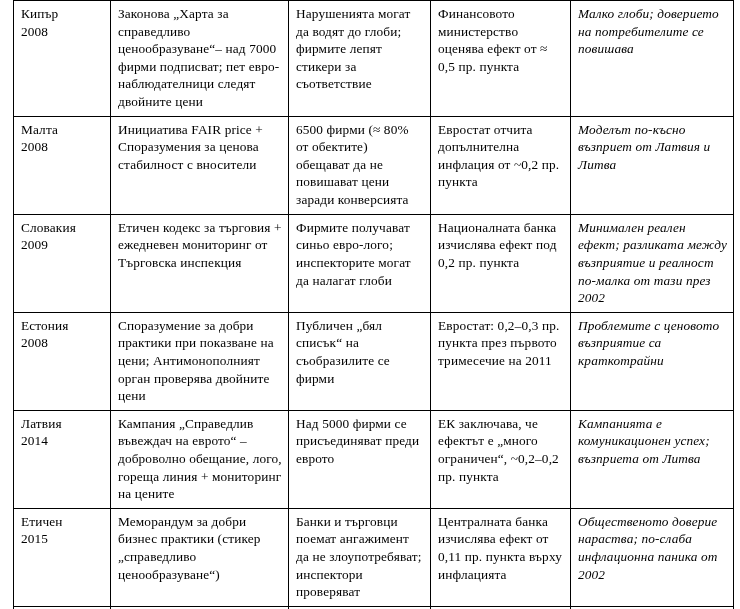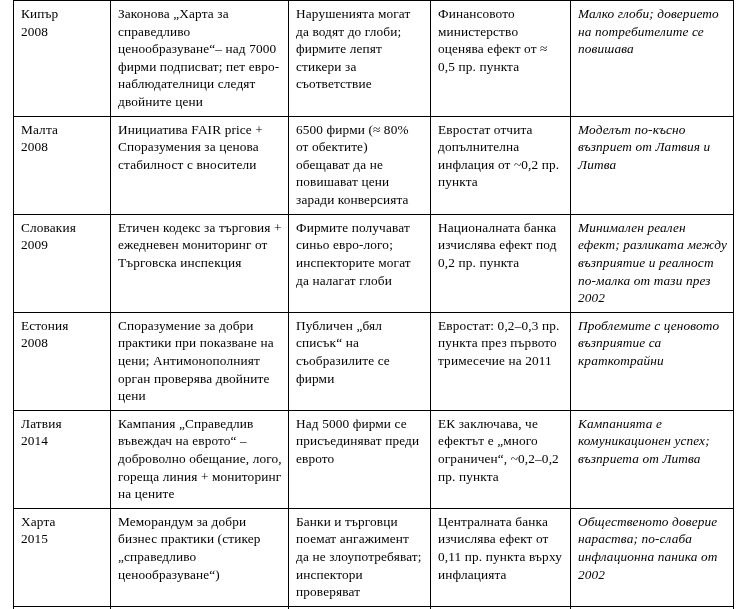--- a/index.html
+++ b/index.html
@@ -165,21 +165,21 @@
         <td>
           <span class="cell-text">ЕК заключава, че ефектът е „много ограничен“, ~0,2–0,2 пр. пункта</span>
         </td>
         <td>
           <span class="cell-text">Кампанията е комуникационен успех; възприета от Литва</span>
         </td>
       </tr>
 
       <tr>
         <td>
-          <span class="country-name">Харта</span>
+          <span class="country-name">Етичен</span>
           <span class="country-year">2015</span>
         </td>
         <td>
           <span class="cell-text">Меморандум за добри бизнес практики (стикер „справедливо ценообразуване“)</span>
         </td>
         <td>
           <span class="cell-text">Банки и търговци поемат ангажимент да не злоупотребяват; инспектори проверяват</span>
         </td>
         <td>
           <span class="cell-text">Централната банка изчислява ефект от 0,11 пр. пункта върху инфлацията</span>

